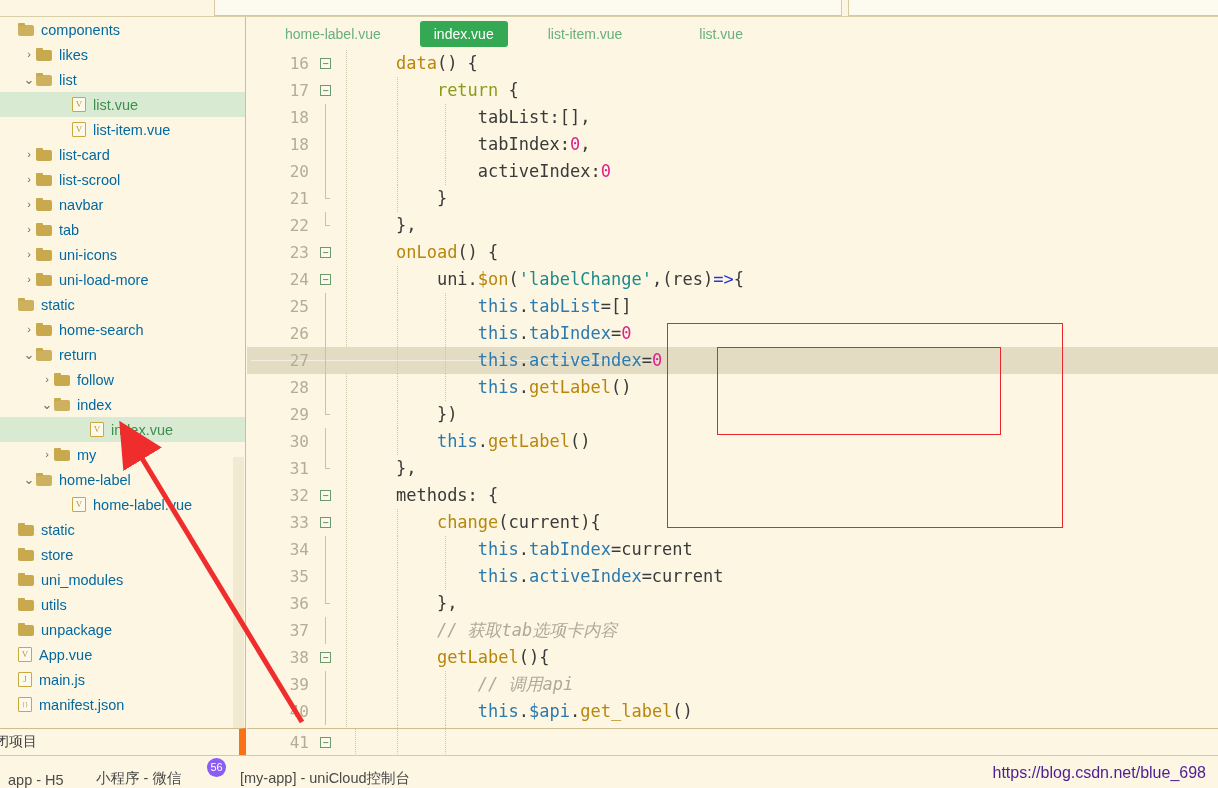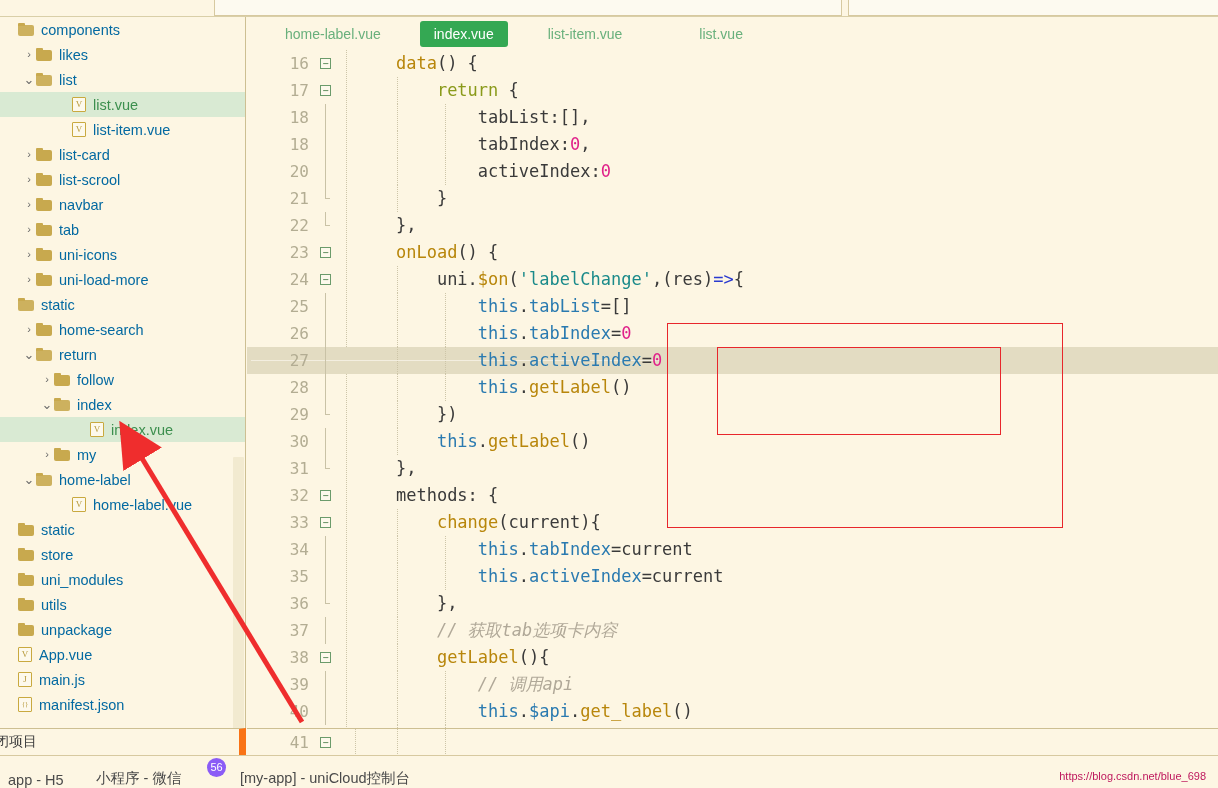--- a/index.html
+++ b/index.html
@@ -275,22 +275,22 @@
     border-radius: 50%;
     color: #fff;
     font-size: 11px;
     line-height: 19px;
     text-align: center;
     font-family: "Liberation Sans", sans-serif;
   }
   .watermark {
     position: absolute;
     right: 12px; bottom: 6px;
-    font-size: 11px;
-    color: #be185d;
+    font-size: 16px;
+    color: #4c1d95;
     white-space: nowrap;
     font-family: "Liberation Sans", sans-serif;
   }
 
   
   .bottom-gutter {
     position: absolute; left: 247px; top: 728px;
     width: 971px; height: 27px;
     background: #fdf6e3;
     border-top: 1px solid #cdbf92;

